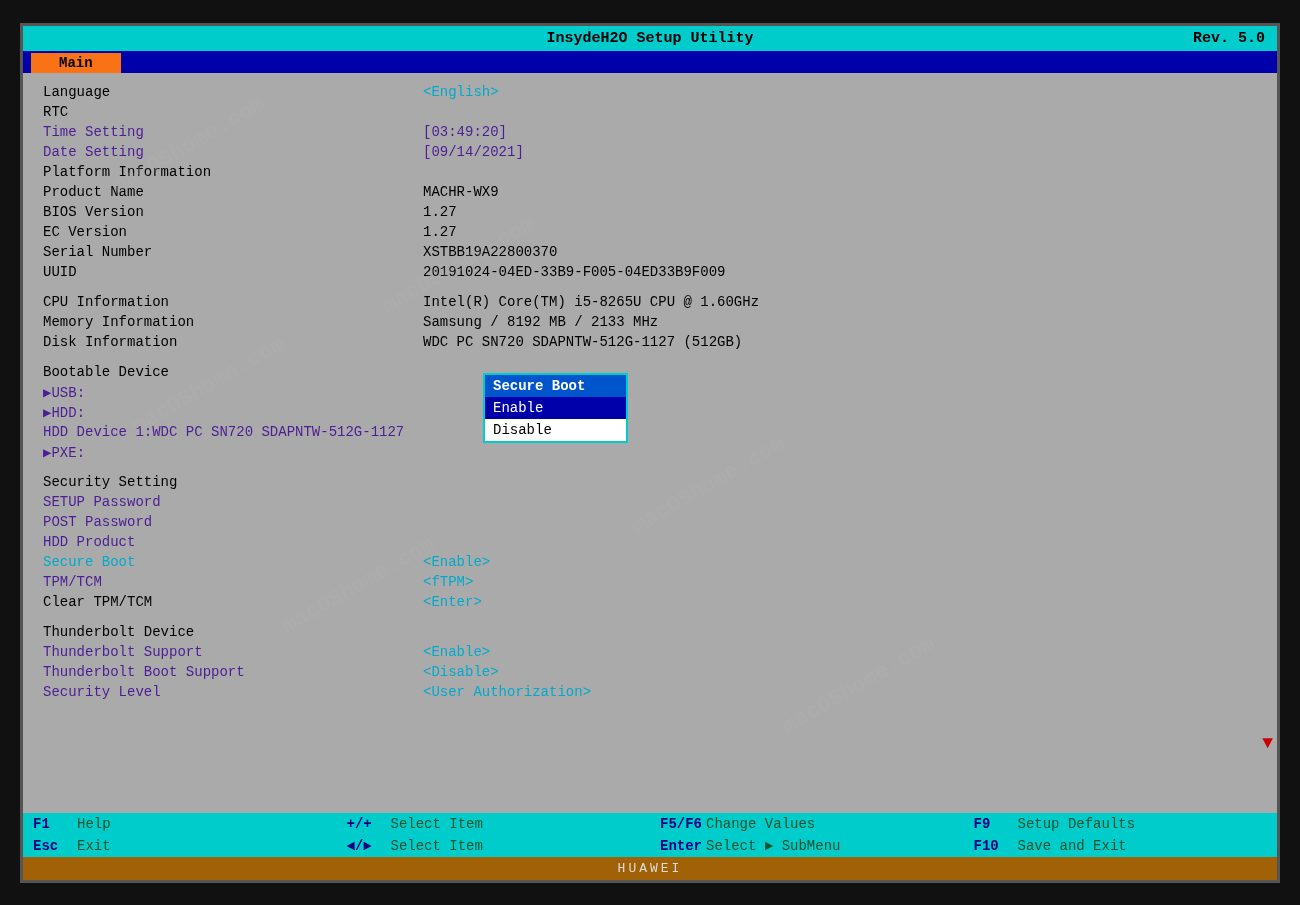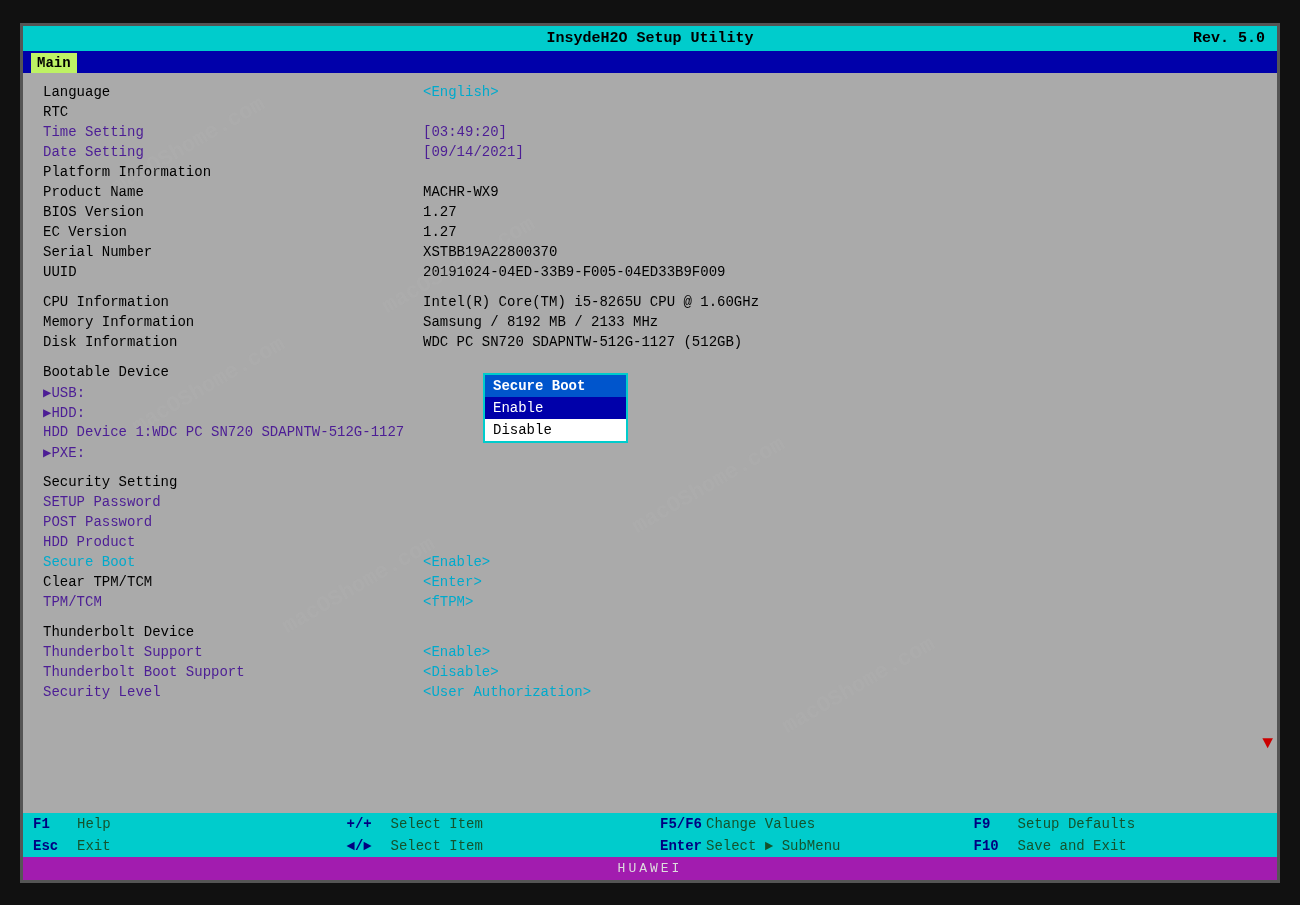--- a/index.html
+++ b/index.html
@@ -40,23 +40,23 @@
       top: 4px;
     }
     #tab-bar {
       background: #0000aa;
       padding: 2px 0 0 8px;
       flex-shrink: 0;
       display: flex;
       align-items: flex-end;
     }
     .tab {
-      background: #bef264;
+      background: #f97316;
       color: #000;
-      padding: 2px 6px;
+      padding: 2px 28px;
       font-size: 14px;
       font-weight: bold;
       cursor: pointer;
     }
     #main-content {
       flex: 1;
       background: #aaaaaa;
       display: flex;
       flex-direction: column;
       padding: 10px 20px;
@@ -151,21 +151,21 @@
       align-items: center;
     }
     .bb-key {
       color: #000080;
       font-weight: bold;
       min-width: 40px;
       margin-right: 4px;
     }
     .bb-desc { color: #14532d; }
     .huawei-bar {
-      background: #a21caf;
+      background: #a16207;
       text-align: center;
       padding: 4px 0;
       color: #ddd;
       font-size: 13px;
       letter-spacing: 3px;
       flex-shrink: 0;
     }
   </style>
 </head>
 <body>
@@ -305,27 +305,27 @@
       <div class="label-col text-blue">HDD Product</div>
       <div class="value-col"></div>
     </div>
 
     <div class="row">
       <div class="label-col text-cyan">Secure Boot</div>
       <div class="value-col text-cyan">&lt;Enable&gt;</div>
     </div>
 
     <div class="row">
+      <div class="label-col text-blue">TPM/TCM</div>
+      <div class="value-col text-cyan">&lt;fTPM&gt;</div>
+    </div>
+
+    <div class="row">
       <div class="label-col text-black">Clear TPM/TCM</div>
       <div class="value-col text-cyan">&lt;Enter&gt;</div>
-    </div>
-
-    <div class="row">
-      <div class="label-col text-blue">TPM/TCM</div>
-      <div class="value-col text-cyan">&lt;fTPM&gt;</div>
     </div>
 
     <div class="gap"></div>
 
     <div class="row">
       <div class="label-col text-black">Thunderbolt Device</div>
       <div class="value-col"></div>
     </div>
 
     <div class="row">

